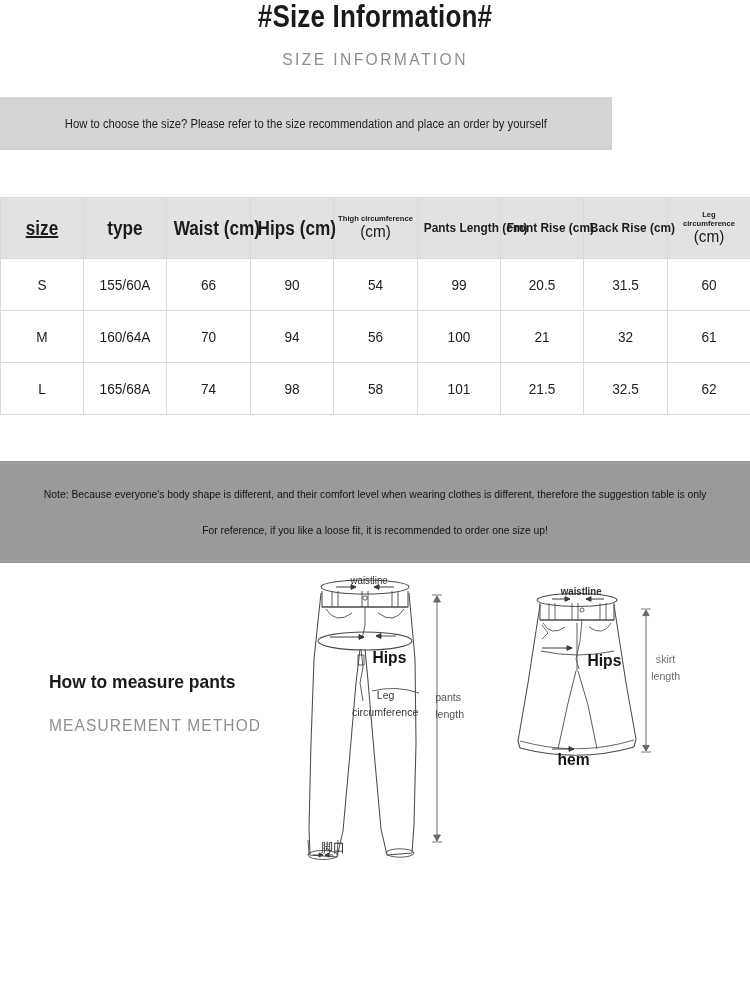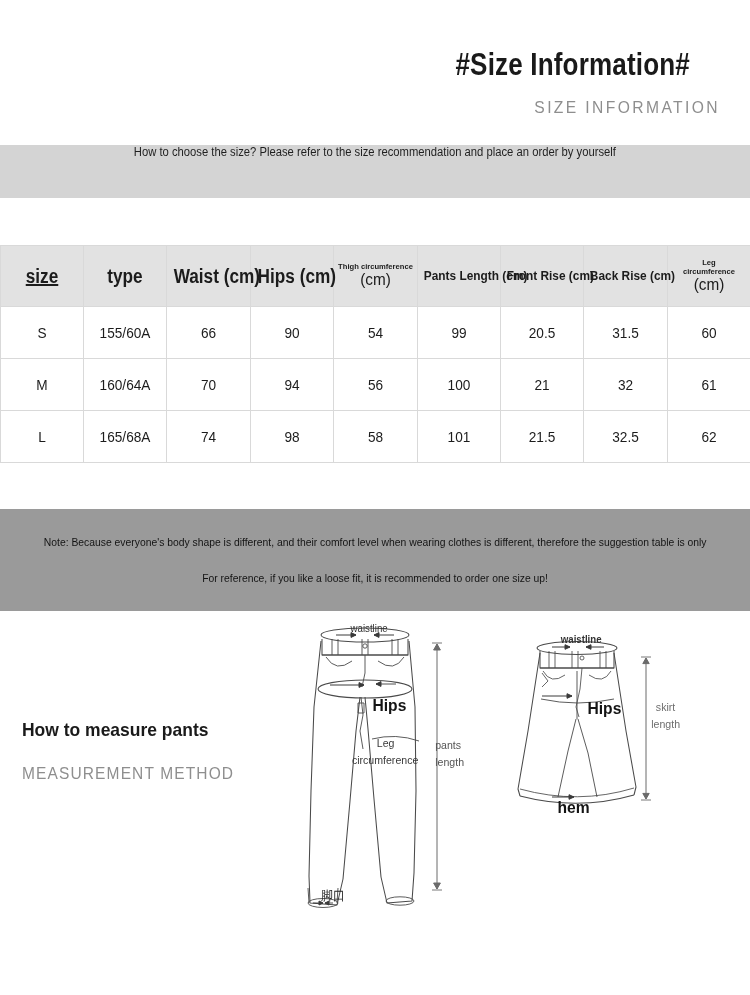--- a/index.html
+++ b/index.html
@@ -8,44 +8,45 @@
     width: 750px;
     height: 995px;
     background: #ffffff;
     font-family: "Liberation Sans", sans-serif;
     color: #1c1c1c;
     overflow: hidden;
     position: relative;
   }
 
   
-  .title-block { padding-top: 48px; text-align: right; }
+  .title-block { text-align: center; }
   .main-title {
     font-size: 31px;
     font-weight: bold;
     letter-spacing: 0.2px;
     color: #1a1a1a;
     line-height: 1.1;
     transform: scaleX(0.84);
   }
   .sub-title {
     margin-top: 16px;
     font-size: 17px;
     color: #8e8e8e;
     letter-spacing: 2.6px;
     transform: scaleX(0.92);
   }
 
   
   .advice-band {
     margin-top: 27px;
-    width: 750px;
+    width: 612px;
     height: 53px;
     background: #d4d4d4;
     display: flex;
+    align-items: center;
     justify-content: center;
   }
   .advice-text {
     font-size: 12.5px;
     color: #1f1f1f;
     transform: scaleX(0.9);
     white-space: nowrap;
   }
 
   
@@ -138,21 +139,21 @@
   .note-line.second { margin-top: 24px; }
 
   
   .measure-section {
     position: relative;
     width: 750px;
     height: 347px;
   }
   .measure-heading {
     position: absolute;
-    left: 22px;
+    left: 49px;
     top: 108px;
     width: 260px;
   }
   .measure-h1 {
     font-size: 19px;
     font-weight: bold;
     color: #1a1a1a;
     transform: scaleX(0.92);
     transform-origin: left center;
     white-space: nowrap;

